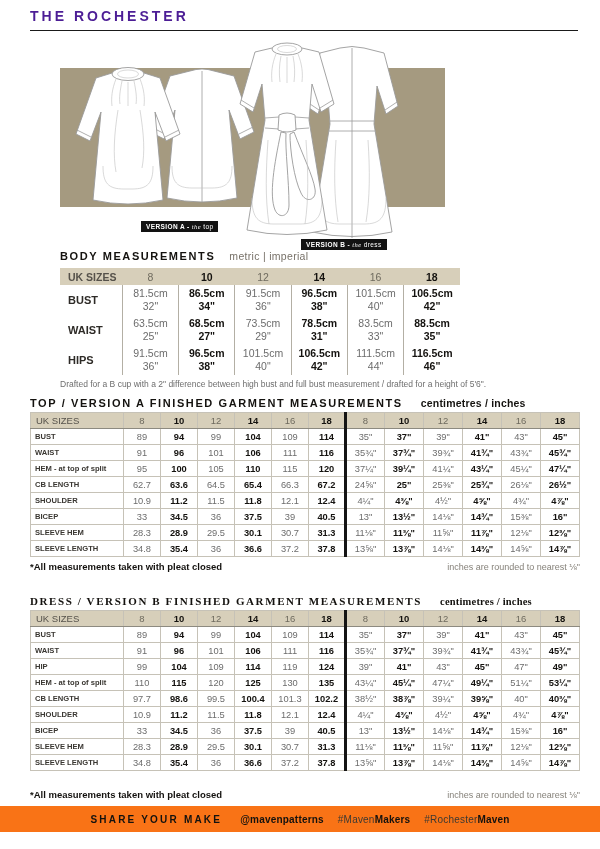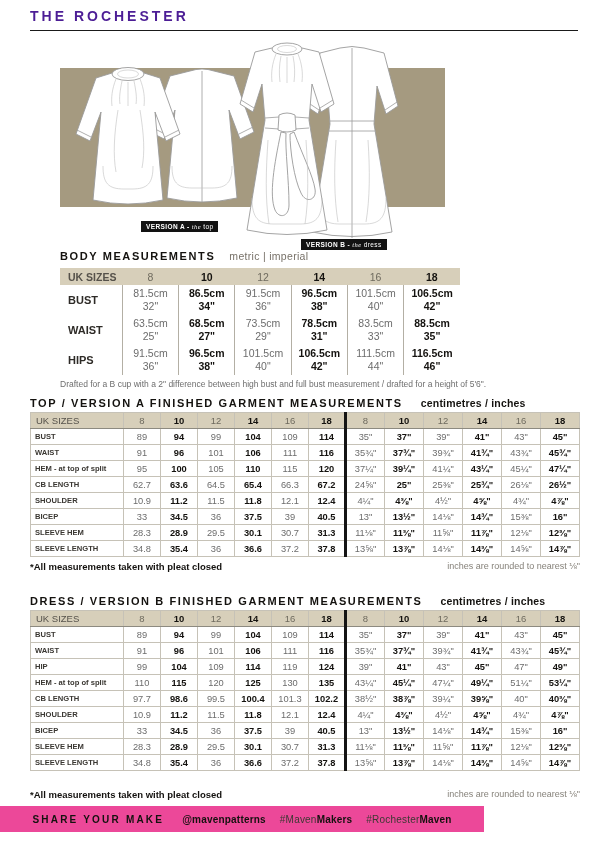--- a/index.html
+++ b/index.html
@@ -47,28 +47,28 @@
   .garment-table thead th.corner{text-align:left;padding-left:5px;color:#55514a;}
   .garment-table thead th.b{font-weight:700;color:#14120f;}
   .garment-table tbody th{height:15px;text-align:left;padding-left:4px;font-size:7.6px;
                           font-weight:700;color:#3a3732;background:#fff;}
   .garment-table tbody td{height:15px;text-align:center;font-size:9.3px;color:#6c6c6c;background:#fff;}
   .garment-table tbody td.b{color:#14120f;font-weight:700;}
   .garment-table .div{border-left:3px solid #141414;}
   .tbl-top{top:412px;}
   .tbl-dress{top:610px;}
 
-  .notes-row{position:absolute;left:30px;width:550px;display:flex;justify-content:space-between;align-items:flex-start;}
+  .notes-row{position:absolute;left:30px;width:550px;display:flex;justify-content:space-between;align-items:center;}
   .note-left{font-size:9.5px;font-weight:700;color:#14120f;}
   .note-right{font-size:9px;color:#86827a;}
   .notes-top{top:561px;}
   .notes-dress{top:789px;}
 
   
-  .footer-bar{position:absolute;top:806px;left:0;width:484px;height:26px;background:#ec4899;
+  .footer-bar{position:absolute;top:806px;left:0;width:600px;height:26px;background:#f97316;
               display:flex;align-items:center;justify-content:center;font-size:10px;color:#14120f;}
   .footer-bar .share{font-weight:700;letter-spacing:2.2px;margin-right:18px;}
   .footer-bar .handle{font-weight:700;margin-right:14px;letter-spacing:.2px;}
   .footer-bar .tag{margin-right:14px;letter-spacing:.2px;color:#3c3933;}
   .footer-bar .tag:last-child{margin-right:0;}
   .footer-bar .tag b{color:#14120f;}
 
   svg .ln{fill:none;stroke:#9a9a9a;stroke-width:.8;}
   svg .garm{fill:#ffffff;stroke:#9a9a9a;stroke-width:.9;}
   svg .fine{fill:none;stroke:#c0c0c0;stroke-width:.6;}
@@ -395,21 +395,21 @@
           <td>14⅝"</td>
           <td class="b">14⅞"</td>
         </tr>
       </tbody>
     </table>
   <div class="notes-row notes-top">
     <span class="note-left">*All measurements taken with pleat closed</span>
     <span class="note-right">inches are rounded to nearest ⅛"</span>
   </div>
 
-  <div class="sec-head" style="top:595px;left:30px;">
+  <div class="sec-head" style="top:595px;left:30px;font-family:Liberation Serif, serif;">
     <span>DRESS / VERSION B FINISHED GARMENT MEASUREMENTS</span><span class="sec-units">centimetres / inches</span>
   </div>
   <table class="garment-table tbl-dress">
       <colgroup>
         <col style="width: 93px;">
         <col style="width: 37px;">
         <col style="width: 37px;">
         <col style="width: 37px;">
         <col style="width: 37px;">
         <col style="width: 37px;">

